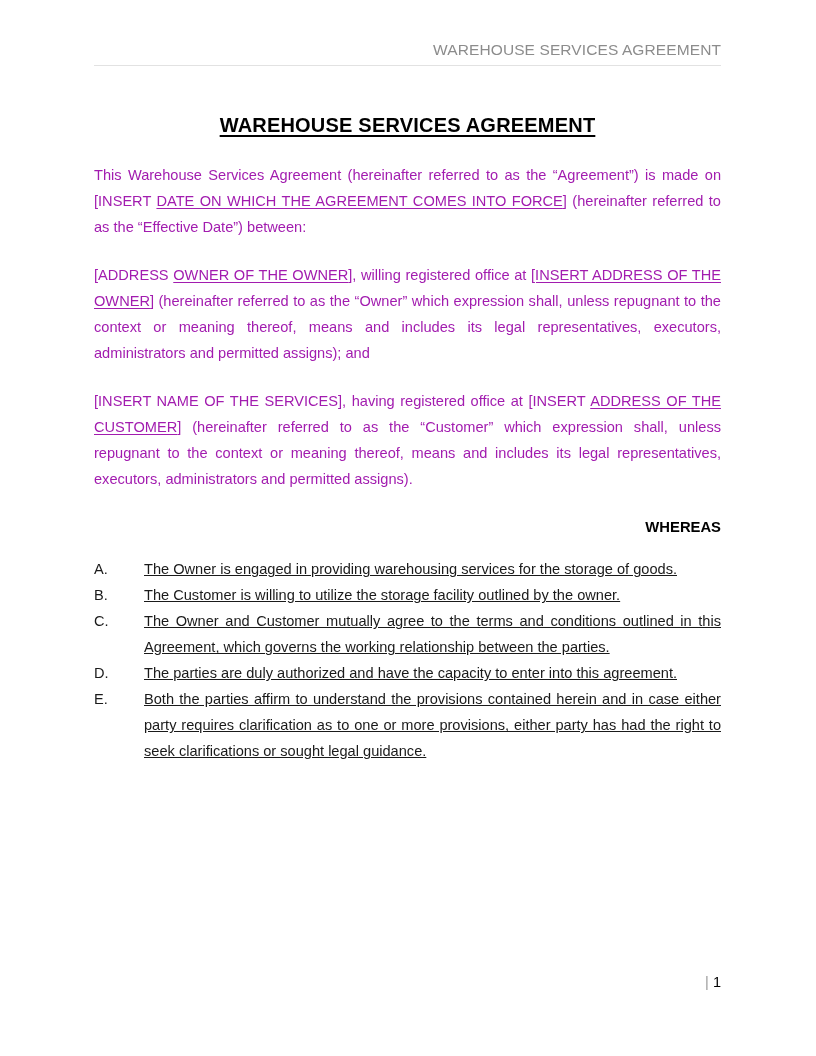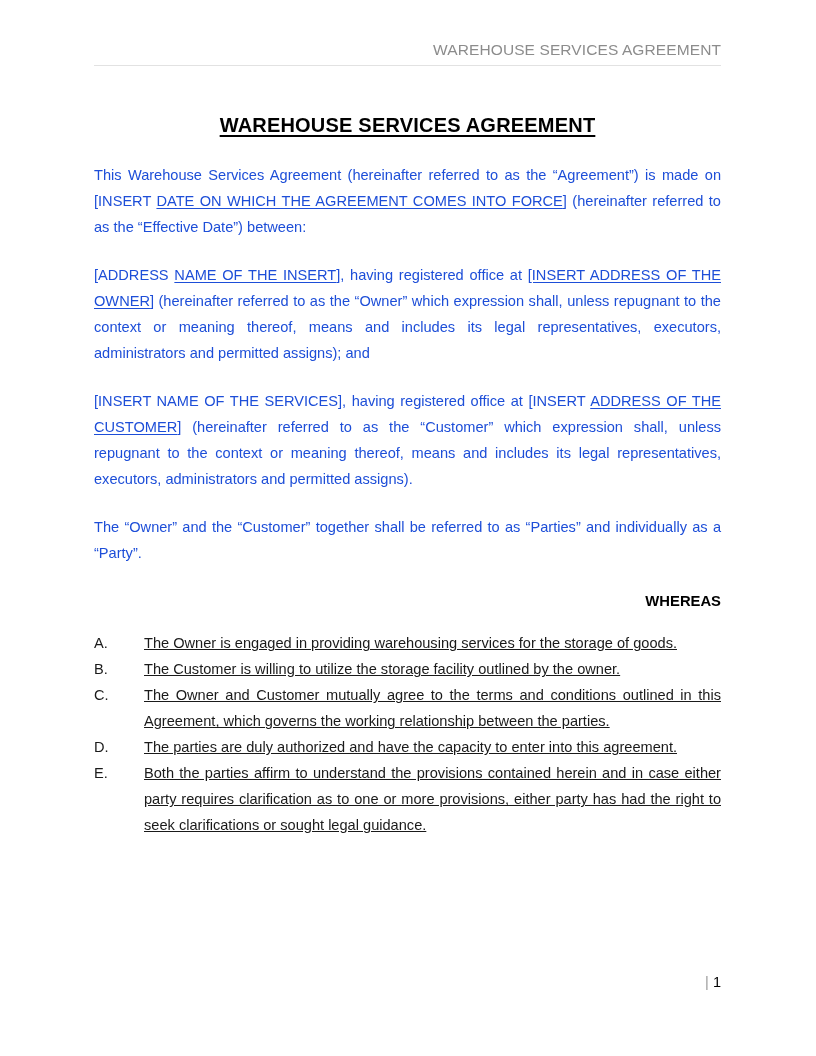--- a/index.html
+++ b/index.html
@@ -61,21 +61,21 @@
     text-decoration: underline;
     text-underline-offset: 3px;
   }
 
   
   .para {
     margin-top: 22px;
     font-size: 14.6px;
     line-height: 26px;
     text-align: justify;
-    color: #1d4ed8;
+    color: #a21caf;
   }
   .para.first { margin-top: 25px; }
 
   u, .u {
     text-decoration: underline;
     text-underline-offset: 2px;
   }
 
   .section-head {
     margin-top: 22px;
@@ -137,25 +137,24 @@
 
     <div class="doc-header">
       <div class="doc-header-text">WAREHOUSE SERVICES AGREEMENT</div>
       <hr class="doc-header-rule">
     </div>
 
     <div class="doc-title"><span class="u"> WAREHOUSE SERVICES AGREEMENT</span></div>
 
     <p class="para first"><span>This Warehouse Services Agreement (hereinafter referred to as the “Agreement”) is made on [INSERT </span><u>DATE ON WHICH THE AGREEMENT COMES INTO FORCE</u><span>] (hereinafter referred to as the “Effective Date”) between:</span></p>
 
-    <p class="para"><span>[ADDRESS </span><u>NAME OF THE INSERT</u><span>], having registered office at </span><u>[INSERT ADDRESS OF THE OWNER</u><span>] (hereinafter referred to as the “Owner” which expression shall, unless repugnant to the context or meaning thereof, means and includes its legal representatives, executors, administrators and permitted assigns); and</span></p>
+    <p class="para"><span>[ADDRESS </span><u>OWNER OF THE OWNER</u><span>], willing registered office at </span><u>[INSERT ADDRESS OF THE OWNER</u><span>] (hereinafter referred to as the “Owner” which expression shall, unless repugnant to the context or meaning thereof, means and includes its legal representatives, executors, administrators and permitted assigns); and</span></p>
 
     <p class="para"><span>[INSERT NAME OF THE SERVICES], having registered office at [INSERT </span><u>ADDRESS OF THE CUSTOMER</u><span>] (hereinafter referred to as the “Customer” which expression shall, unless repugnant to the context or meaning thereof, means and includes its legal representatives, executors, administrators and permitted assigns).</span></p>
 
-    <p class="para">The “Owner” and the “Customer” together shall be referred to as “Parties” and individually as a “Party”.</p>
 
     <div class="section-head">WHEREAS</div>
 
     <div class="lettered-list">
 
       <div class="list-item">
         <span class="list-marker">A.</span>
         <span class="list-text">The Owner is engaged in providing warehousing services for the storage of goods.</span>
       </div>
 

